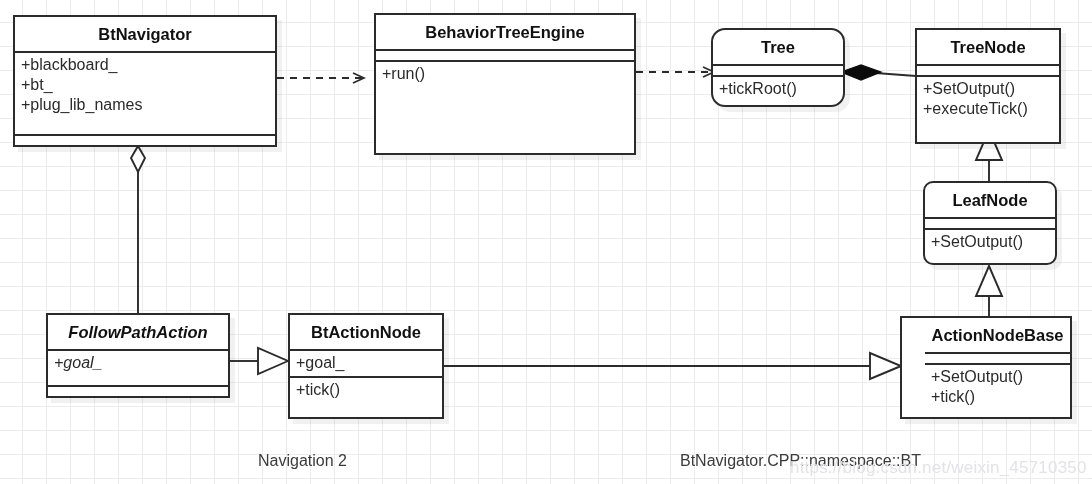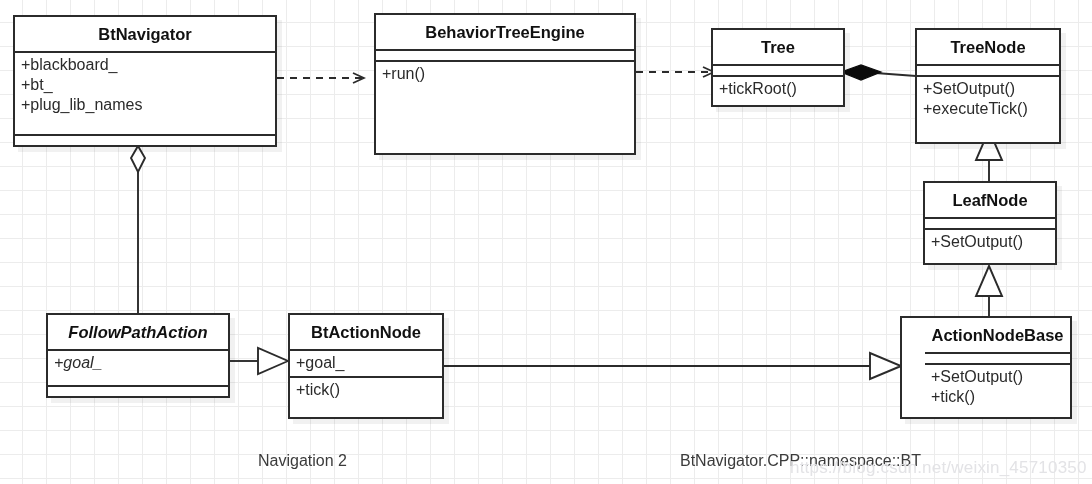--- a/index.html
+++ b/index.html
@@ -156,38 +156,38 @@
   <div class="uml-class" style="left:13px; top:15px; width:264px; height:132px;">
     <div class="uml-title">BtNavigator</div>
     <div class="uml-compartment divider flexfill">
       <span class="uml-row">+blackboard_</span>
       <span class="uml-row">+bt_</span>
       <span class="uml-row">+plug_lib_names</span>
     </div>
     <div class="uml-compartment empty"></div>
   </div>
 
-  <div class="uml-class" style="left:711px; top:28px; width:134px; height:79px;">
+  <div class="uml-class" style="left:711px; top:28px; width:134px; height:79px;border-radius:14px;">
     <div class="uml-title">Tree</div>
     <div class="uml-compartment divider empty"></div>
     <div class="uml-compartment flexfill">
       <span class="uml-row">+tickRoot()</span>
     </div>
   </div>
 
   <div class="uml-class" style="left:915px; top:28px; width:146px; height:116px;">
     <div class="uml-title">TreeNode</div>
     <div class="uml-compartment divider empty"></div>
     <div class="uml-compartment flexfill">
       <span class="uml-row">+SetOutput()</span>
       <span class="uml-row">+executeTick()</span>
     </div>
   </div>
 
-  <div class="uml-class" style="left:923px; top:181px; width:134px; height:84px;">
+  <div class="uml-class" style="left:923px; top:181px; width:134px; height:84px;border-radius:10px;">
     <div class="uml-title">LeafNode</div>
     <div class="uml-compartment divider empty"></div>
     <div class="uml-compartment flexfill">
       <span class="uml-row">+SetOutput()</span>
     </div>
   </div>
 
   <div class="uml-class" style="left:900px; top:316px; width:172px; height:103px;padding-left:23px;">
     <div class="uml-title">ActionNodeBase</div>
     <div class="uml-compartment divider empty"></div>

